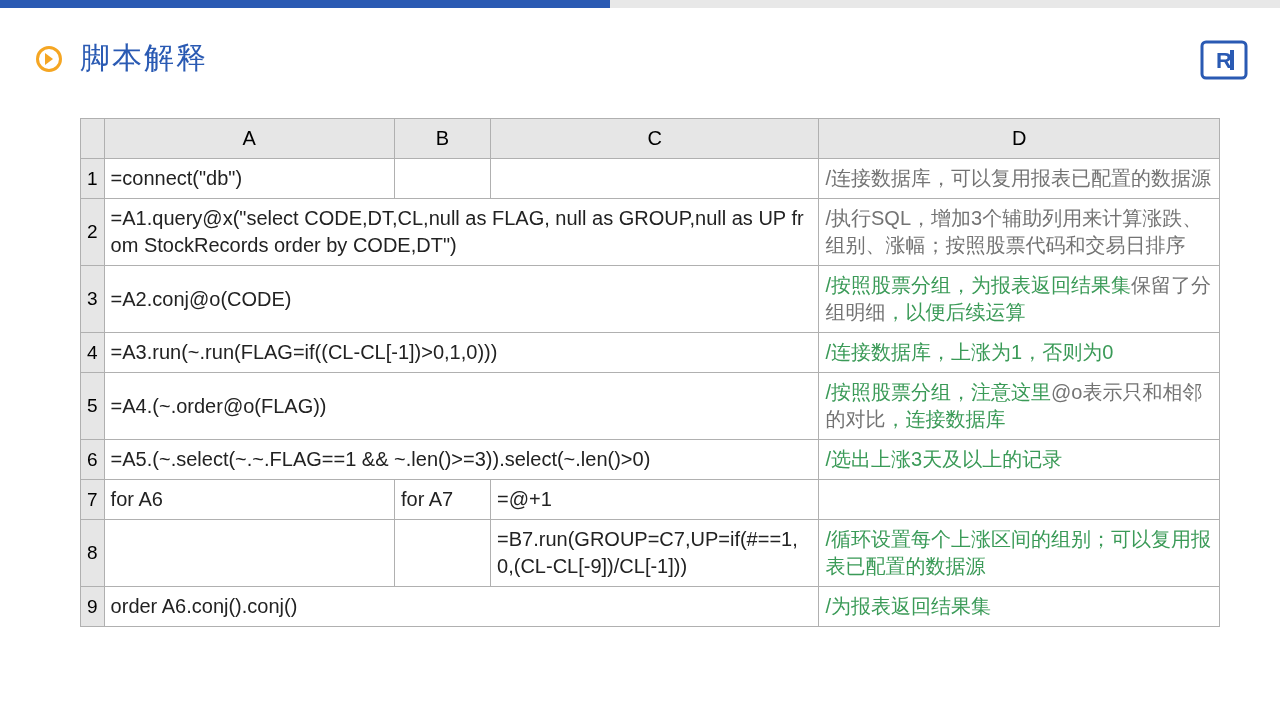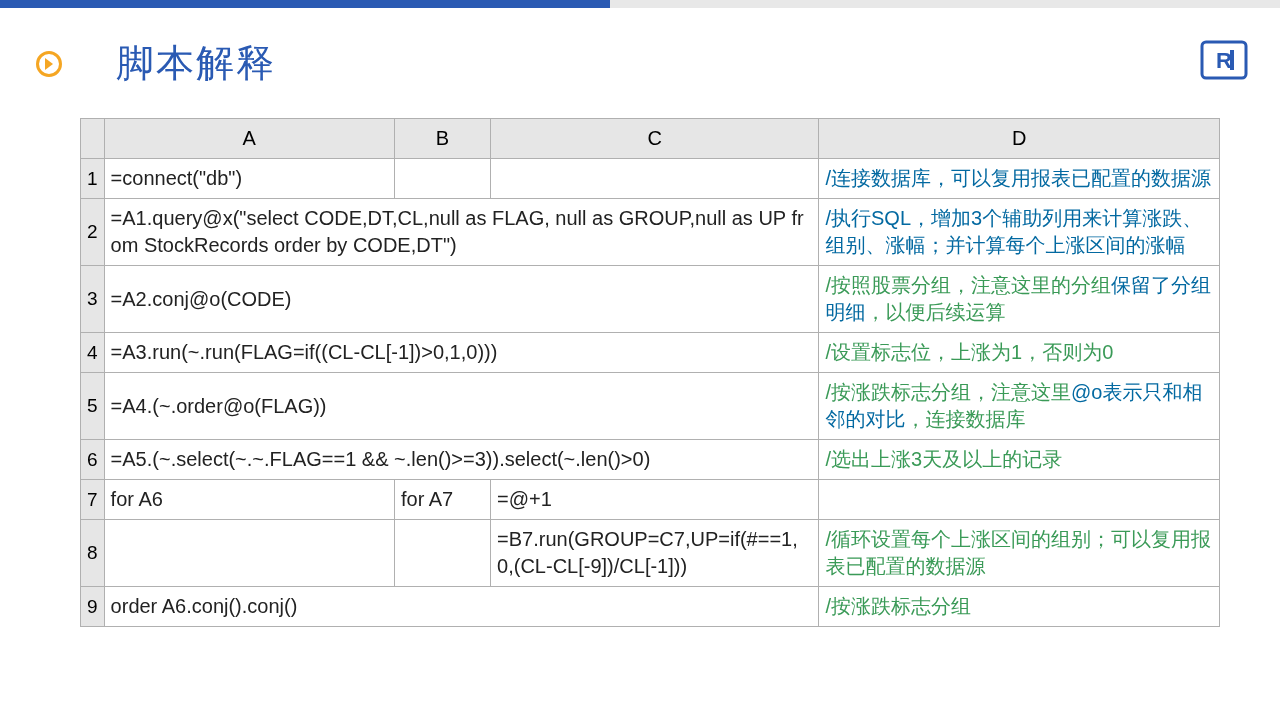--- a/index.html
+++ b/index.html
@@ -1,34 +1,34 @@
 <!DOCTYPE html>
 <html><head>
 <meta charset="utf-8">
 <style>
   * { box-sizing: border-box; margin: 0; padding: 0; }
   html, body { width: 1280px; height: 720px; font-family: "Microsoft YaHei", Arial, sans-serif; background: #fff; overflow: hidden; }
   .topbar { position: absolute; top: 0; left: 0; width: 610px; height: 8px; background: #2a5ab3; }
   .topbar-light { position: absolute; top: 0; left: 610px; width: 670px; height: 8px; background: #e8e8e8; }
   .title-wrap { position: absolute; top: 38px; left: 36px; display: flex; align-items: center; gap: 18px; }
   .bullet { width: 26px; height: 26px; border-radius: 50%; border: 3px solid #f5a623; display: inline-flex; align-items: center; justify-content: center; font-size: 14px; color: #f5a623; font-weight: bold; }
-  .title { font-size: 38px; color: #2a5ab3; font-weight: 400; letter-spacing: 2px; margin-left: 36px; }
+  .title { font-size: 30px; color: #2a5ab3; font-weight: 400; letter-spacing: 2px; }
   .logo { position: absolute; top: 40px; right: 32px; width: 48px; height: 40px; }
   .logo svg { width: 100%; height: 100%; }
   .sheet { position: absolute; top: 118px; left: 80px; width: 1140px; border-collapse: collapse; font-size: 20px; }
   .sheet th, .sheet td { border: 1px solid #b0b0b0; padding: 6px 6px; vertical-align: middle; line-height: 1.35; }
   .sheet thead th { background: #e6e6e6; font-weight: 400; text-align: center; height: 28px; font-size: 20px; }
   .rowhead { background: #e6e6e6; text-align: center; width: 20px; font-size: 19px; }
   col.cr { width: 20px; }
   col.ca { width: 290px; }
   col.cb { width: 96px; }
   col.cc { width: 328px; }
   col.cd { width: 400px; }
   .black { color: #222; }
-  .red { color: #0369a1; }
+  .red { color: #737373; }
   .green { color: #3a9a57; }
   .nowrap { white-space: normal; word-break: break-all; }
 </style>
 </head>
 <body>
 
 <div class="topbar"></div>
 <div class="topbar-light"></div>
 
 <div class="title-wrap">
@@ -69,36 +69,36 @@
       <tr>
         <td class="rowhead">1</td>
         <td class="black nowrap">=connect("db")</td>
         <td class="black nowrap"></td>
         <td class="black nowrap"></td>
         <td class="nowrap"><span class="red">/连接数据库，可以复用报表已配置的数据源</span></td>
       </tr>
       <tr>
         <td class="rowhead">2</td>
         <td colspan="3" class="black nowrap">=A1.query@x("select CODE,DT,CL,null as FLAG, null as GROUP,null as UP from StockRecords order by CODE,DT")</td>
-        <td class="nowrap"><span class="red">/执行SQL，增加3个辅助列用来计算涨跌、组别、涨幅；并计算每个上涨区间的涨幅</span></td>
+        <td class="nowrap"><span class="red">/执行SQL，增加3个辅助列用来计算涨跌、组别、涨幅；按照股票代码和交易日排序</span></td>
       </tr>
       <tr>
         <td class="rowhead">3</td>
         <td colspan="3" class="black nowrap">=A2.conj@o(CODE)</td>
-        <td class="nowrap"><span class="green">/按照股票分组，注意这里的分组</span><span class="red">保留了分组明细</span><span class="green">，以便后续运算</span></td>
+        <td class="nowrap"><span class="green">/按照股票分组，为报表返回结果集</span><span class="red">保留了分组明细</span><span class="green">，以便后续运算</span></td>
       </tr>
       <tr>
         <td class="rowhead">4</td>
         <td colspan="3" class="black nowrap">=A3.run(~.run(FLAG=if((CL-CL[-1])&gt;0,1,0)))</td>
-        <td class="nowrap"><span class="green">/设置标志位，上涨为1，否则为0</span></td>
+        <td class="nowrap"><span class="green">/连接数据库，上涨为1，否则为0</span></td>
       </tr>
       <tr>
         <td class="rowhead">5</td>
         <td colspan="3" class="black nowrap">=A4.(~.order@o(FLAG))</td>
-        <td class="nowrap"><span class="green">/按涨跌标志分组，注意这里</span><span class="red">@o表示只和相邻的对比</span><span class="green">，连接数据库</span></td>
+        <td class="nowrap"><span class="green">/按照股票分组，注意这里</span><span class="red">@o表示只和相邻的对比</span><span class="green">，连接数据库</span></td>
       </tr>
       <tr>
         <td class="rowhead">6</td>
         <td colspan="3" class="black nowrap">=A5.(~.select(~.~.FLAG==1 &amp;&amp; ~.len()&gt;=3)).select(~.len()&gt;0)</td>
         <td class="nowrap"><span class="green">/选出上涨3天及以上的记录</span></td>
       </tr>
       <tr>
         <td class="rowhead">7</td>
         <td class="black nowrap">for A6</td>
         <td class="black nowrap">for A7</td>
@@ -108,16 +108,16 @@
       <tr>
         <td class="rowhead">8</td>
         <td class="black nowrap"></td>
         <td class="black nowrap"></td>
         <td class="black nowrap">=B7.run(GROUP=C7,UP=if(#==1,0,(CL-CL[-9])/CL[-1]))</td>
         <td class="nowrap"><span class="green">/循环设置每个上涨区间的组别；可以复用报表已配置的数据源</span></td>
       </tr>
       <tr>
         <td class="rowhead">9</td>
         <td colspan="3" class="black nowrap">order A6.conj().conj()</td>
-        <td class="nowrap"><span class="green">/按涨跌标志分组</span></td>
+        <td class="nowrap"><span class="green">/为报表返回结果集</span></td>
       </tr>
     </tbody>
 </table>
 
 </body></html>

